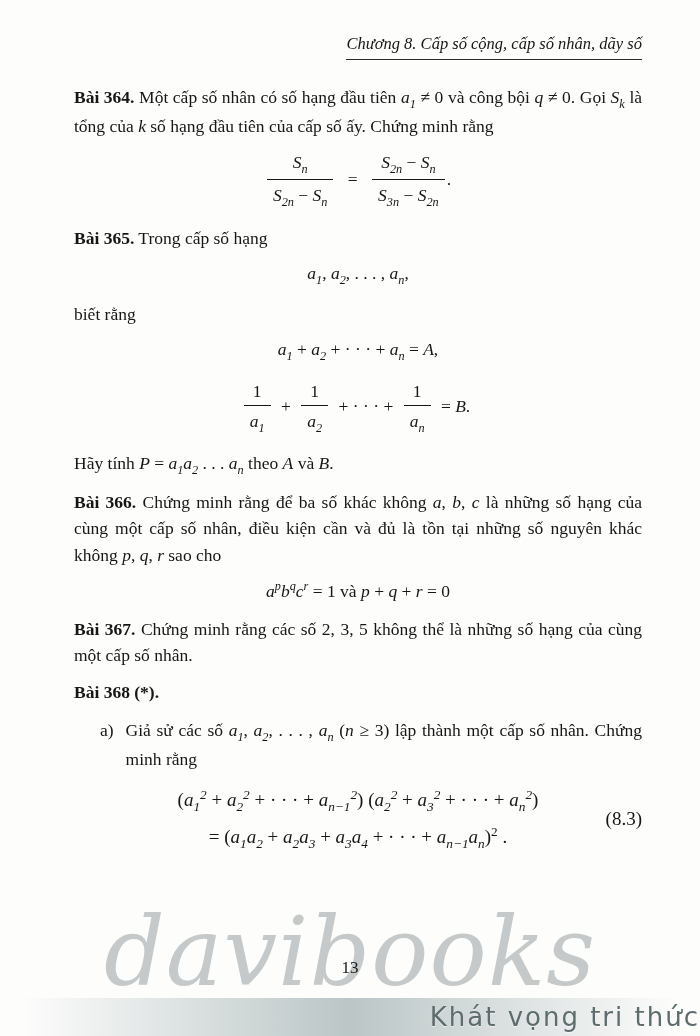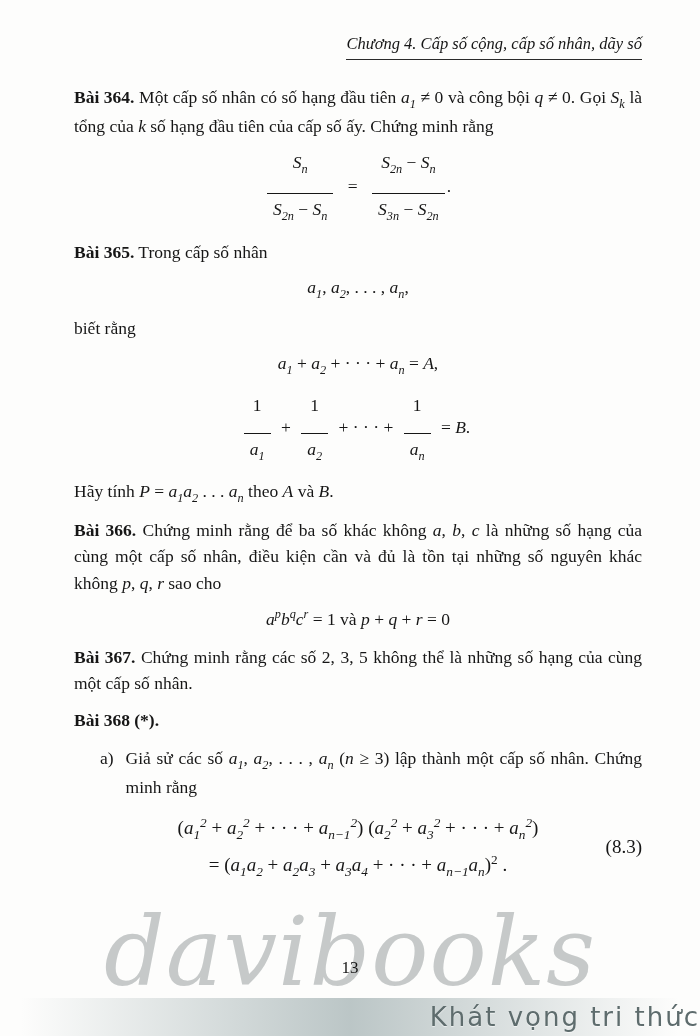--- a/index.html
+++ b/index.html
@@ -11,21 +11,21 @@
   }
   .page{position:relative;z-index:1;width:100%;height:100%;padding:34px 58px 0 74px}
   .head-wrap{text-align:right;margin-bottom:24px}
   .running-head{display:inline-block;font-style:italic;font-size:16.5px;padding-bottom:5px;border-bottom:1.3px solid #2a2a2a}
   .para{margin:0 0 10px;font-size:17.5px;line-height:1.5;text-align:justify}
   .plabel{font-weight:bold}
   .dmath{margin:10px 0 12px;text-align:center;font-size:17.5px;line-height:1.45}
   .v{}
   sub,sup{font-size:70%}
   .frac{display:inline-block;vertical-align:middle;text-align:center;margin:0 2px}
-  .frac .num{display:block;padding:1px 6px 15px;border-bottom:1.3px solid #161616}
+  .frac .num{display:block;padding:1px 6px 1px;border-bottom:1.3px solid #161616}
   .frac .den{display:block;padding:3px 6px 1px}
   .rel{margin:0 8px}
   .op{margin:0 4px}
   .item{display:flex;margin:12px 0 10px 26px;font-size:17.5px;line-height:1.5}
   .item .marker{margin-right:12px}
   .item .itext{flex:1;text-align:justify}
   .eq368{position:relative;margin:10px 0 0;text-align:center;font-size:19px;line-height:1.85}
   .eqtag{position:absolute;right:0;top:50%;transform:translateY(-50%)}
   .pageno{position:absolute;left:0;bottom:58px;width:100%;text-align:center;font-size:17px;z-index:5}
   .wm{position:absolute;inset:0;z-index:4;pointer-events:none}
@@ -44,21 +44,21 @@
     font-size:26px;color:#5e6c6d;letter-spacing:2px;
     text-shadow:0 1px 1px rgba(255,255,255,.65);
   }
 </style>
 </head>
 <body>
 
 <div class="page">
 
   <div class="head-wrap">
-    <span class="running-head">Chương 4. Cấp số cộng, cấp số nhân, dãy số</span>
+    <span class="running-head">Chương 8. Cấp số cộng, cấp số nhân, dãy số</span>
   </div>
 
   <p class="para">
     <b class="plabel">Bài 364.</b>
     <span>Một cấp số nhân có số hạng đầu tiên <i class="v">a<sub>1</sub></i> ≠ 0 và công bội <i class="v">q</i> ≠ 0. Gọi <i class="v">S<sub>k</sub></i> là tổng của <i class="v">k</i> số hạng đầu tiên của cấp số ấy. Chứng minh rằng</span>
   </p>
 
   <div class="dmath">
     <span class="frac">
       <span class="num"><i class="v">S<sub>n</sub></i></span>
@@ -66,21 +66,21 @@
     </span>
     <span class="rel">=</span>
     <span class="frac">
       <span class="num"><i class="v">S<sub>2n</sub></i> − <i class="v">S<sub>n</sub></i></span>
       <span class="den"><i class="v">S<sub>3n</sub></i> − <i class="v">S<sub>2n</sub></i></span>
     </span><span>.</span>
   </div>
 
   <p class="para">
     <b class="plabel">Bài 365.</b>
-    <span>Trong cấp số nhân</span>
+    <span>Trong cấp số hạng</span>
   </p>
 
   <div class="dmath"><i class="v">a<sub>1</sub></i>, <i class="v">a<sub>2</sub></i>, . . . , <i class="v">a<sub>n</sub></i>,</div>
 
   <p class="para">biết rằng</p>
 
   <div class="dmath"><i class="v">a<sub>1</sub></i> + <i class="v">a<sub>2</sub></i> + · · · + <i class="v">a<sub>n</sub></i> = <i class="v">A</i>,</div>
 
   <div class="dmath">
     <span class="frac">

